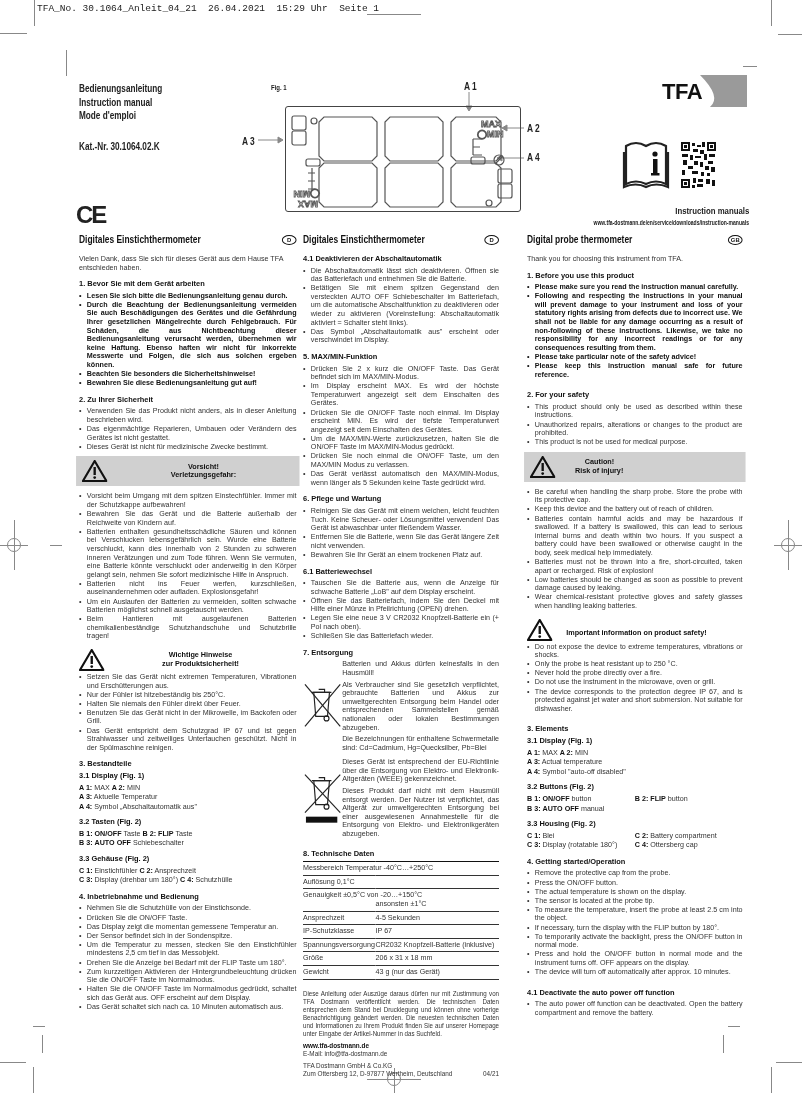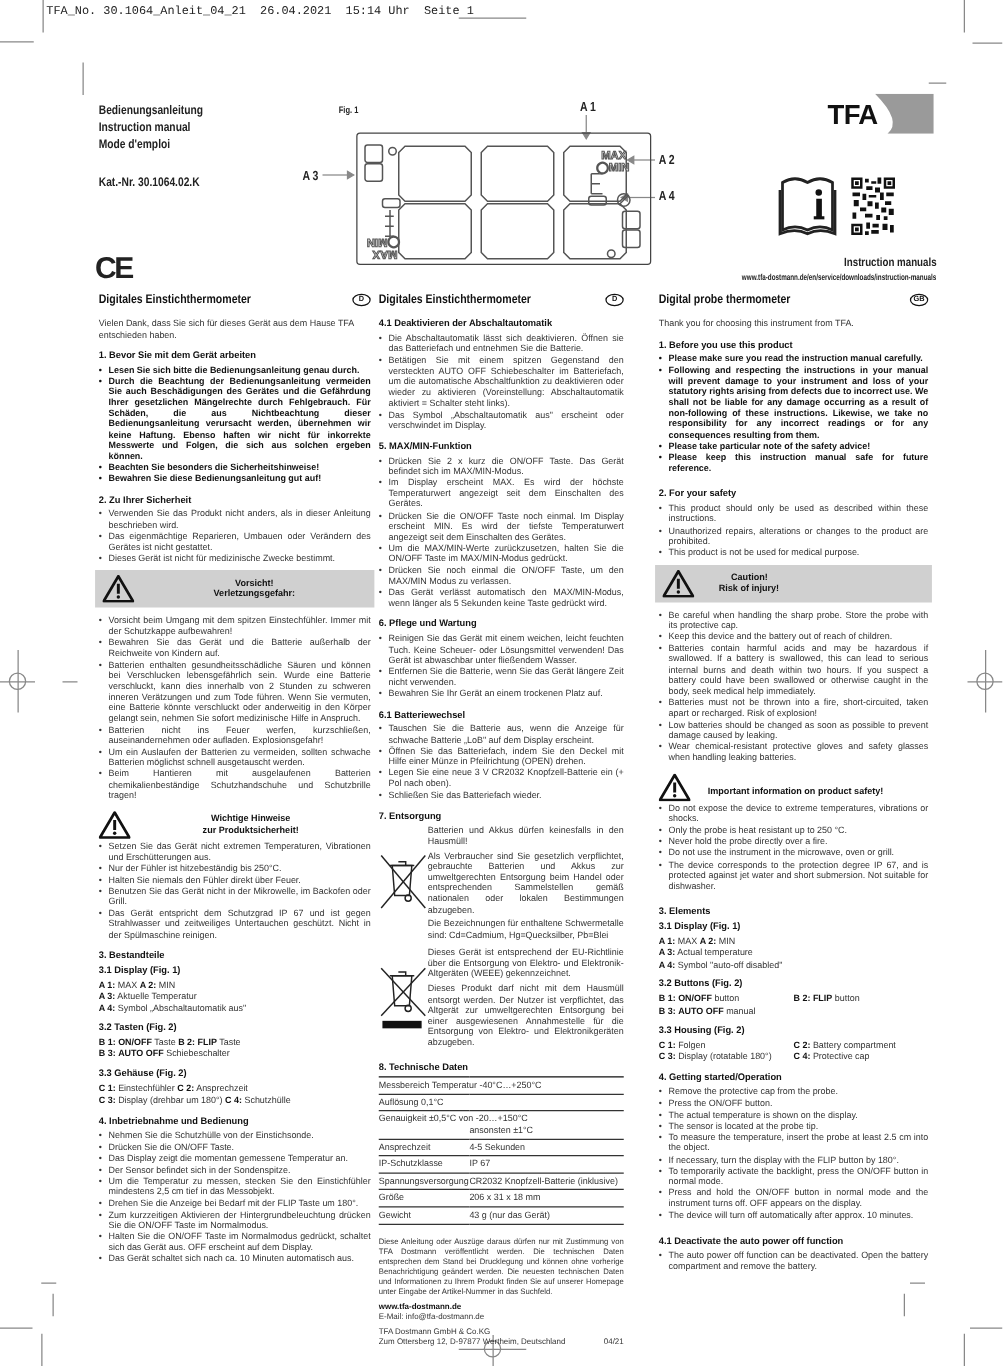--- a/index.html
+++ b/index.html
@@ -63,21 +63,21 @@
   table.spec tr.first { border-top: 1.6px solid #111; }
   table.spec td { padding: 2px 0; vertical-align: top; }
   table.spec td.k { width: 58px; white-space: nowrap; }
   .fine { font-size: 6.3px; line-height: 8px; text-align: justify; margin-top: 10px; }
   .web { font-size: 6.5px; margin-top: 4px; line-height: 8px; }
   .addr { font-size: 6.5px; margin-top: 4px; line-height: 8px; display: flex; justify-content: space-between; align-items: flex-end; }
 </style>
 </head>
 <body>
 
-<div class="slug">TFA_No. 30.1064_Anleit_04_21  26.04.2021  15:14 Uhr  Seite 1</div>
+<div class="slug">TFA_No. 30.1064_Anleit_04_21  26.04.2021  15:29 Uhr  Seite 1</div>
 <div class="mark" style="left:34px;top:0;width:1px;height:26px;"></div>
 <div class="mark" style="left:0;top:33px;width:27px;height:1px;"></div>
 <div class="mark" style="left:66px;top:50px;width:1px;height:26px;"></div>
 <div class="mark" style="left:771px;top:0;width:1px;height:26px;"></div>
 <div class="mark" style="left:778px;top:34px;width:24px;height:1px;"></div>
 <div class="mark" style="left:743px;top:66px;width:14px;height:1px;"></div>
 <div class="mark" style="left:42px;top:1035px;width:1px;height:18px;"></div>
 <div class="mark" style="left:33px;top:1026px;width:12px;height:1px;"></div>
 <div class="mark" style="left:728px;top:1026px;width:12px;height:1px;"></div>
 <div class="mark" style="left:723px;top:1035px;width:1px;height:18px;"></div>
@@ -280,21 +280,21 @@
 
   <h3>3. Bestandteile</h3>
   <h4 style="margin-top:2px">3.1 Display (Fig. 1)</h4>
   <div class="kv"><b>A 1:</b> <span>MAX</span> <b>A 2:</b> <span>MIN</span></div>
   <div class="kv"><b>A 3:</b> <span>Aktuelle Temperatur</span></div>
   <div class="kv"><b>A 4:</b> <span>Symbol „Abschaltautomatik aus"</span></div>
   <h4>3.2 Tasten (Fig. 2)</h4>
   <div class="kv"><b>B 1:</b> <b>ON/OFF</b> <span>Taste</span> <b>B 2:</b> <b>FLIP</b> <span>Taste</span></div>
   <div class="kv"><b>B 3:</b> <b>AUTO OFF</b> <span>Schiebeschalter</span></div>
   <h4>3.3 Gehäuse (Fig. 2)</h4>
-  <div class="kv"><b>C 1:</b> <span>Einstechfühler</span> <b>C 2:</b> <span>Ansprechzeit</span></div>
+  <div class="kv"><b>C 1:</b> <span>Einstichfühler</span> <b>C 2:</b> <span>Ansprechzeit</span></div>
   <div class="kv"><b>C 3:</b> <span>Display (drehbar um 180°)</span> <b>C 4:</b> <span>Schutzhülle</span></div>
 
   <h3>4. Inbetriebnahme und Bedienung</h3>
   <ul>
     <li>Nehmen Sie die Schutzhülle von der Einstichsonde.</li>
     <li>Drücken Sie die ON/OFF Taste.</li>
     <li>Das Display zeigt die momentan gemessene Temperatur an.</li>
     <li>Der Sensor befindet sich in der Sondenspitze.</li>
     <li>Um die Temperatur zu messen, stecken Sie den Einstichfühler mindestens 2,5 cm tief in das Messobjekt.</li>
     <li>Drehen Sie die Anzeige bei Bedarf mit der FLIP Taste um 180°.</li>
@@ -498,26 +498,26 @@
   <div class="kv"><b>A 3:</b> <span>Actual temperature</span></div>
   <div class="kv"><b>A 4:</b> <span>Symbol "auto-off disabled"</span></div>
   <h4>3.2 Buttons (Fig. 2)</h4>
   <div class="kv kv-grid">
     <div><b>B 1:</b> <b>ON/OFF</b> <span>button</span></div>
     <div><b>B 2:</b> <b>FLIP</b> <span>button</span></div>
   </div>
   <div class="kv"><b>B 3:</b> <b>AUTO OFF</b> <span>manual</span></div>
   <h4>3.3 Housing (Fig. 2)</h4>
   <div class="kv kv-grid">
-    <div><b>C 1:</b> <span>Folgen</span></div>
+    <div><b>C 1:</b> <span>Blei</span></div>
     <div><b>C 2:</b> <span>Battery compartment</span></div>
   </div>
   <div class="kv kv-grid">
     <div><b>C 3:</b> <span>Display (rotatable 180°)</span></div>
-    <div><b>C 4:</b> <span>Protective cap</span></div>
+    <div><b>C 4:</b> <span>Ottersberg cap</span></div>
   </div>
 
   <h3>4. Getting started/Operation</h3>
   <ul>
     <li>Remove the protective cap from the probe.</li>
     <li>Press the ON/OFF button.</li>
     <li>The actual temperature is shown on the display.</li>
     <li>The sensor is located at the probe tip.</li>
     <li>To measure the temperature, insert the probe at least 2.5 cm into the object.</li>
     <li>If necessary, turn the display with the FLIP button by 180°.</li>

